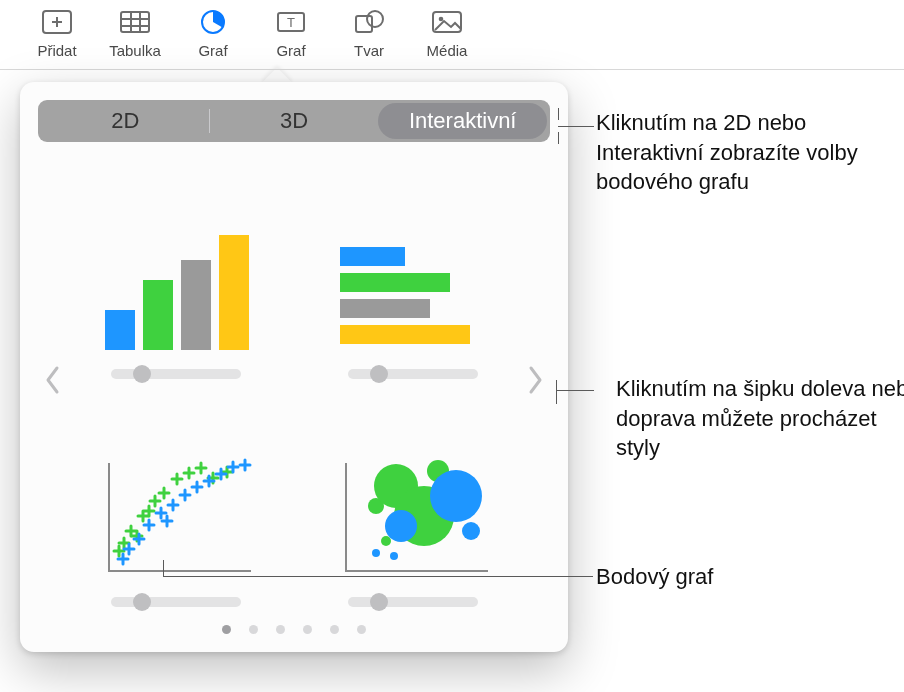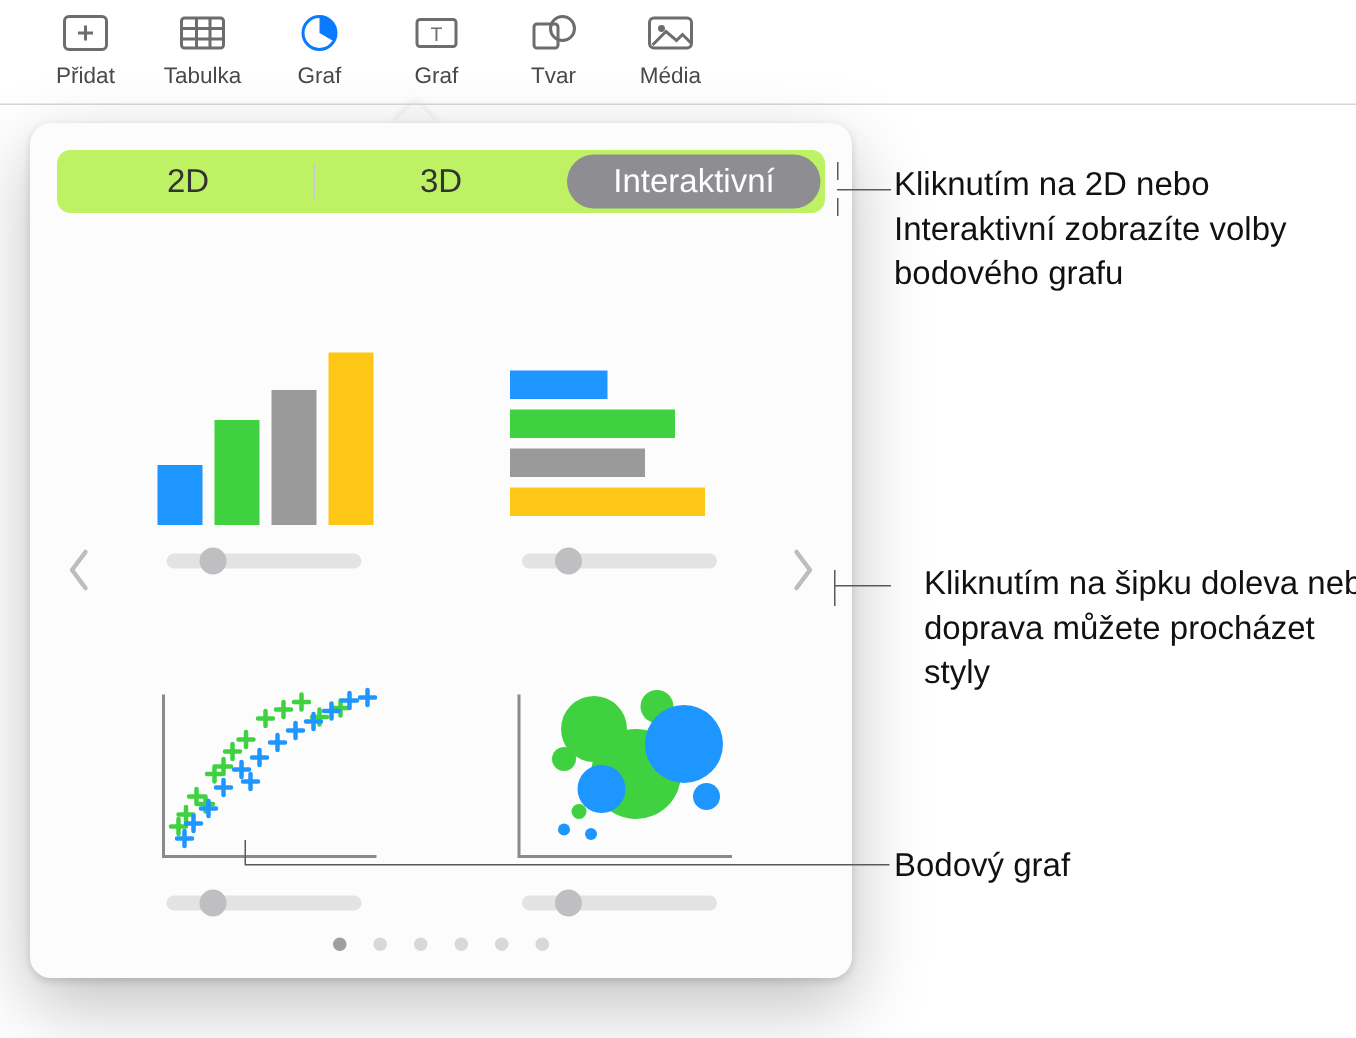--- a/index.html
+++ b/index.html
@@ -62,21 +62,21 @@
     background: #fcfcfc;
     transform: rotate(45deg);
     border-top-left-radius: 4px;
     z-index: -1;
     box-shadow: -2px -2px 4px rgba(0,0,0,0.06);
   }
 
   
   .segmented {
     display: flex;
-    background: #bef264;
+    background: #a3a3a3;
     border-radius: 9px;
     padding: 3px;
     height: 42px;
   }
   .seg {
     flex: 1;
     display: flex;
     align-items: center;
     justify-content: center;
     font-size: 22px;

